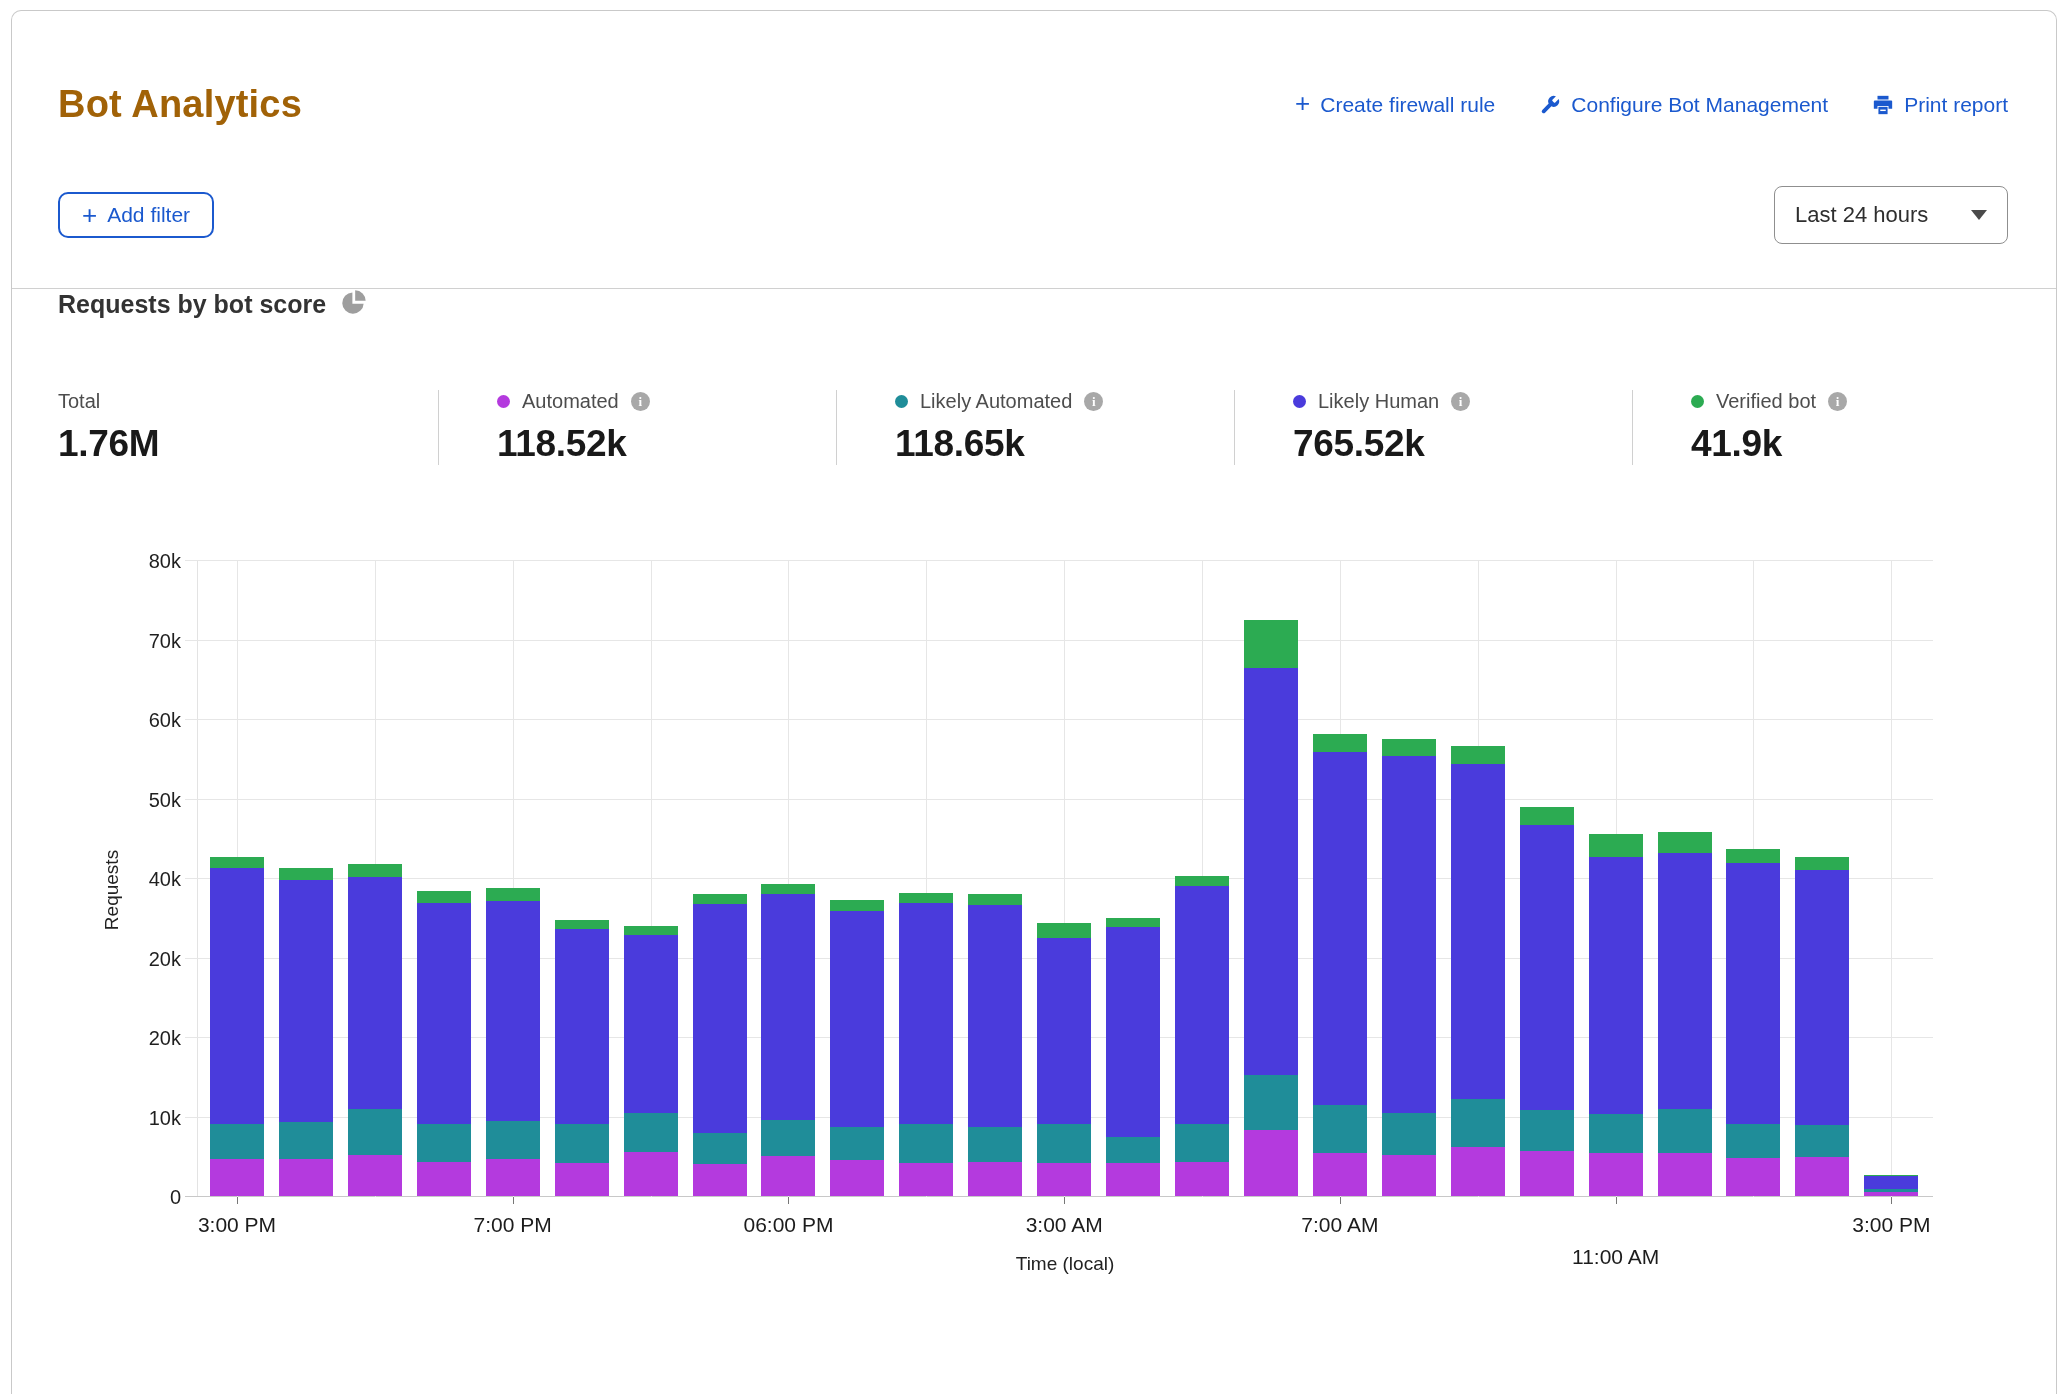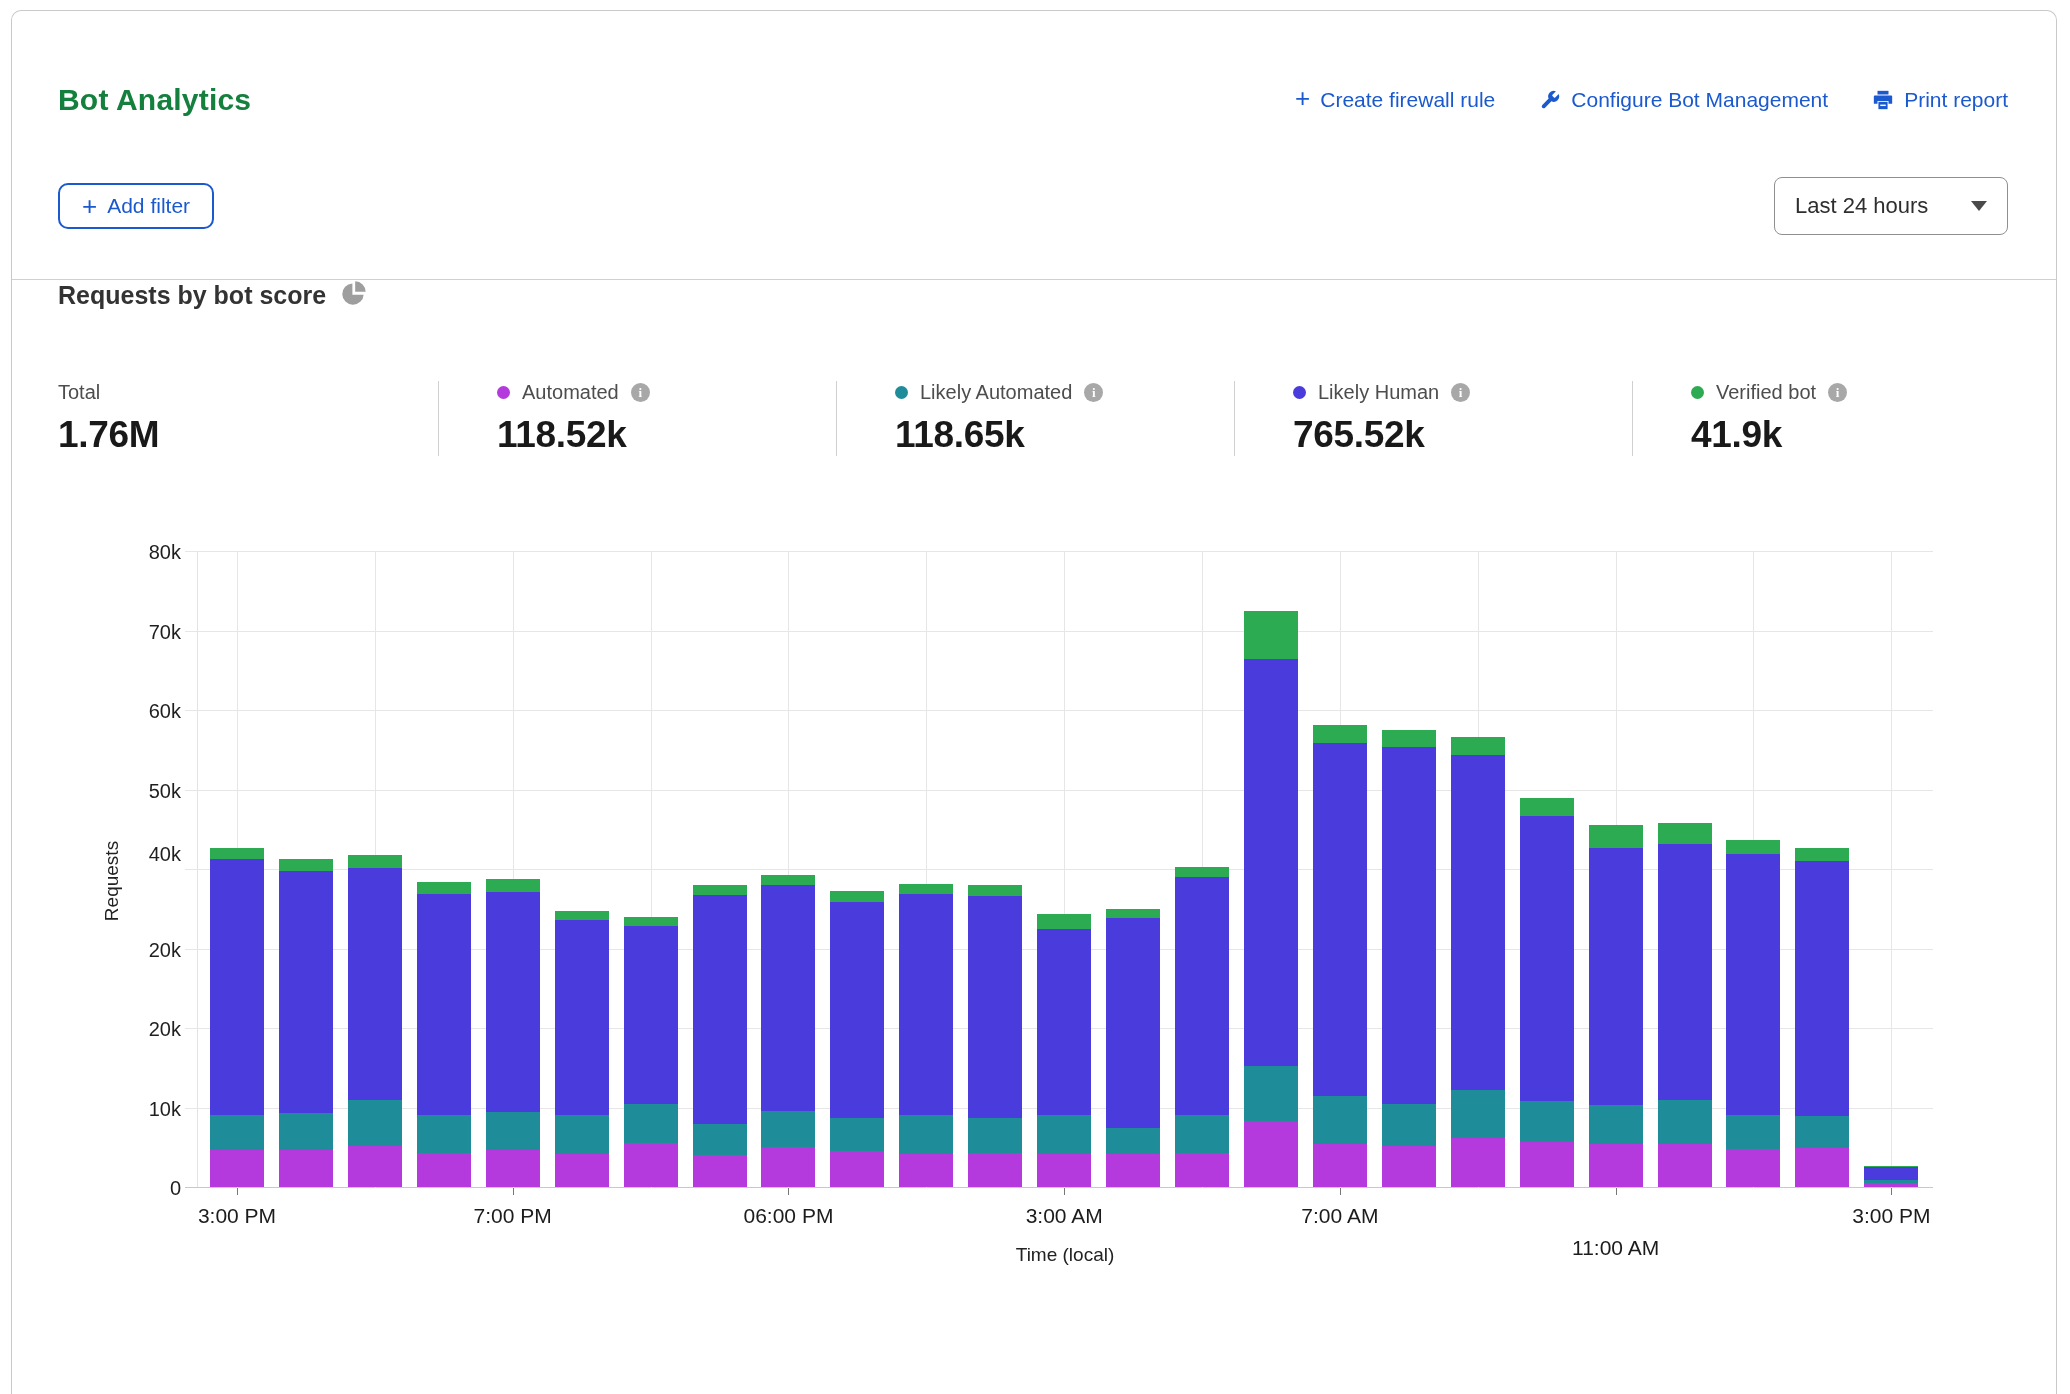--- a/index.html
+++ b/index.html
@@ -8,21 +8,21 @@
     font-family:"Liberation Sans", sans-serif;color:#1f1f1f;overflow:hidden;
   }
   .card{
     position:absolute;left:11px;top:10px;width:2046px;height:1384px;
     background:#fff;border:1px solid #c9c9c9;border-bottom:none;
     border-radius:10px 10px 0 0;box-sizing:border-box;
   }
   .card-inner{padding:0 48px 0 46px;}
   
   .header-top{display:flex;align-items:center;justify-content:space-between;margin-top:72px;}
-  .page-title{font-size:30px;font-weight:700;color:#15803d;letter-spacing:0.2px;}
+  .page-title{font-size:38px;font-weight:700;color:#a16207;letter-spacing:0.2px;}
   .actions{display:flex;align-items:center;gap:44px;}
   .action-link{display:flex;align-items:center;gap:10px;color:#1b59ce;font-size:21px;cursor:pointer;}
   .action-link svg{display:block;}
   .plus-glyph{font-size:26px;line-height:20px;font-weight:400;}
   .filter-row{display:flex;align-items:center;justify-content:space-between;margin-top:60px;}
   .add-filter-btn{
     display:inline-flex;align-items:center;gap:10px;height:46px;padding:0 22px;
     border:2px solid #1b59ce;border-radius:10px;background:#fff;color:#1b59ce;
     font-size:21px;cursor:pointer;font-family:inherit;
   }
@@ -177,21 +177,21 @@
       <div class="yaxis-line"></div>
           <div class="hgrid axis" style="bottom: 0px;"></div>
           <div class="ylab" style="bottom: 0px;">0</div>
           <div class="hgrid" style="bottom: 79.5px;"></div>
           <div class="ylab" style="bottom: 79.5px;">10k</div>
           <div class="hgrid" style="bottom: 159px;"></div>
           <div class="ylab" style="bottom: 159px;">20k</div>
           <div class="hgrid" style="bottom: 238.5px;"></div>
           <div class="ylab" style="bottom: 238.5px;">20k</div>
           <div class="hgrid" style="bottom: 318px;"></div>
-          <div class="ylab" style="bottom: 334px;">40k</div>
+          <div class="ylab" style="bottom: 318px;">40k</div>
           <div class="hgrid" style="bottom: 397.5px;"></div>
           <div class="ylab" style="bottom: 397.5px;">50k</div>
           <div class="hgrid" style="bottom: 477px;"></div>
           <div class="ylab" style="bottom: 477px;">60k</div>
           <div class="hgrid" style="bottom: 556.5px;"></div>
           <div class="ylab" style="bottom: 556.5px;">70k</div>
           <div class="hgrid" style="bottom: 636px;"></div>
           <div class="ylab" style="bottom: 636px;">80k</div>
           <div class="vgrid" style="left: 40px;"></div>
           <div class="vgrid" style="left: 177.86px;"></div>

